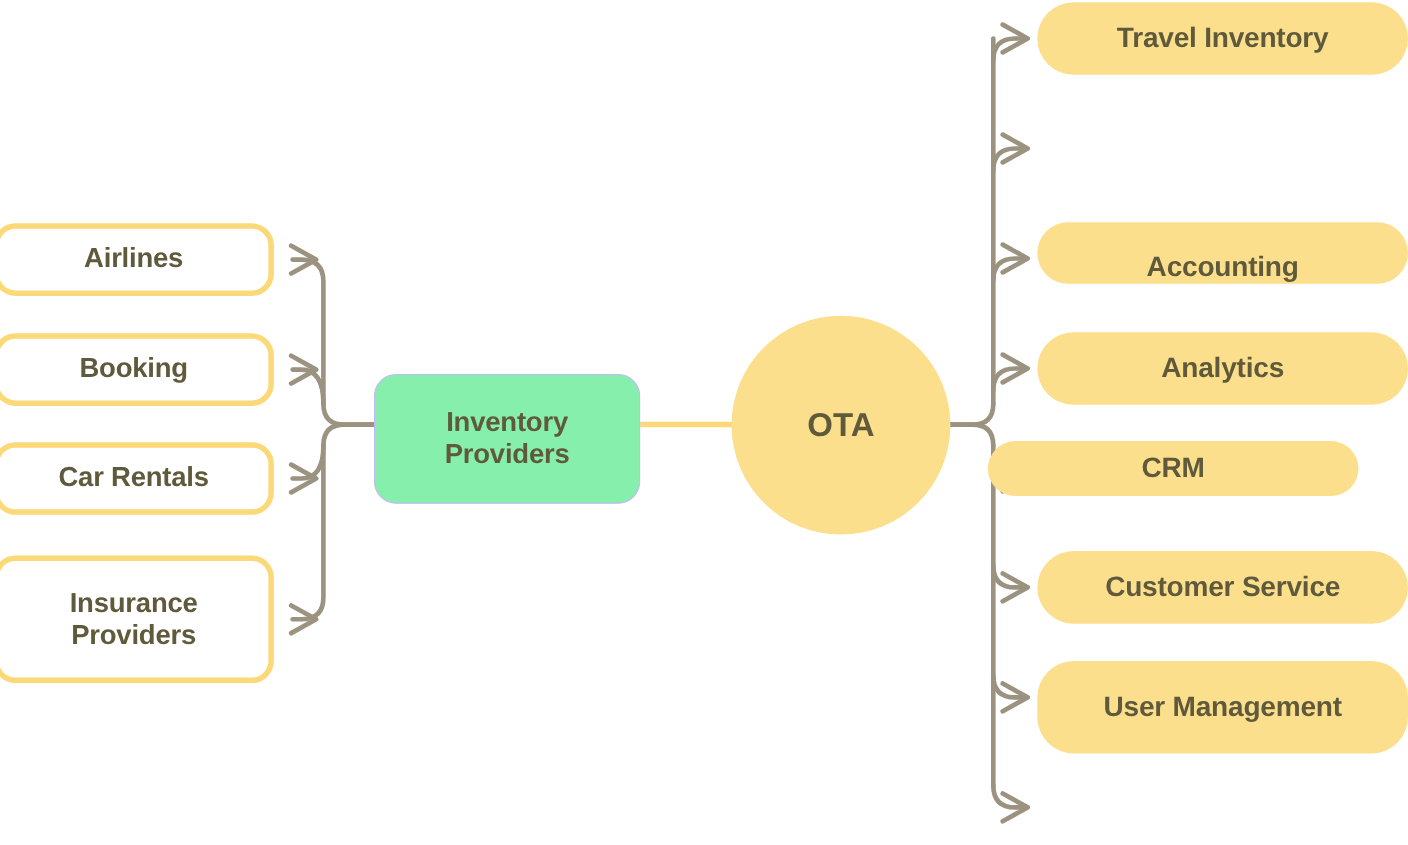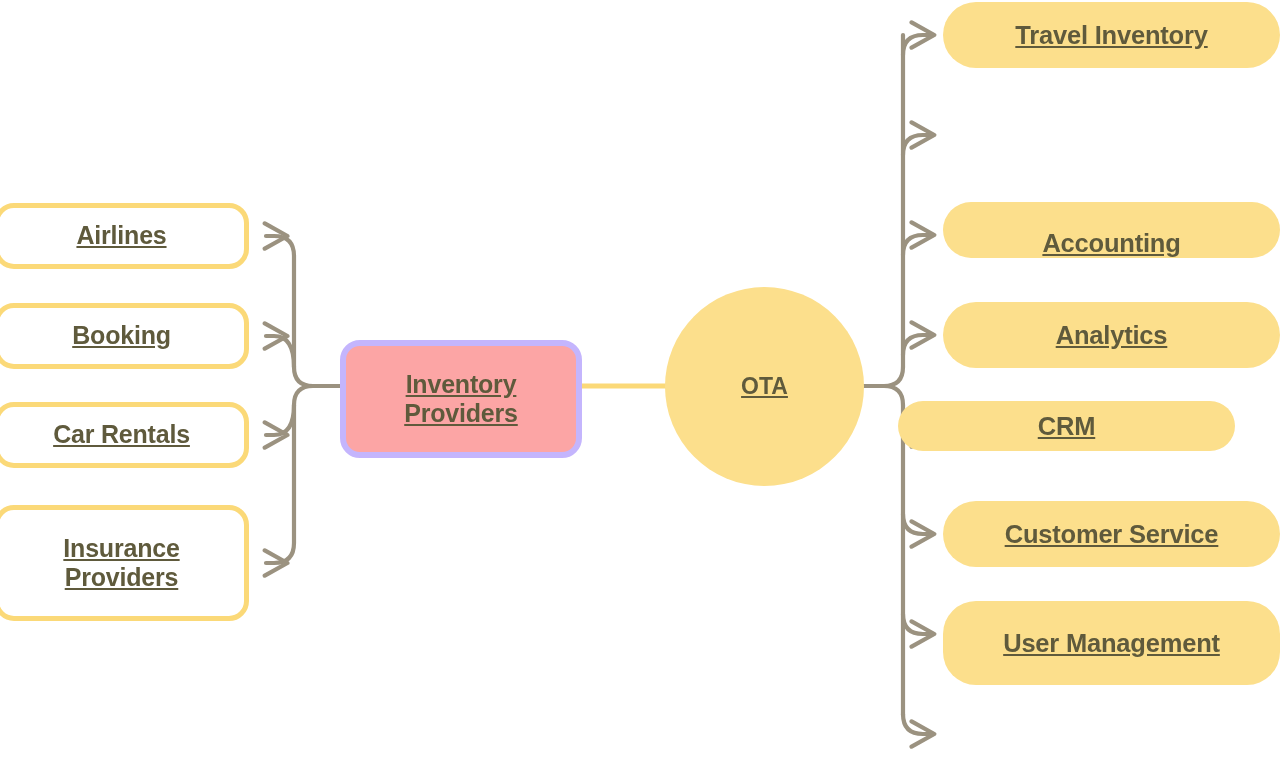--- a/index.html
+++ b/index.html
@@ -33,47 +33,46 @@
     box-sizing: border-box;
     display: flex;
     align-items: center;
     justify-content: center;
     text-align: center;
     font-family: "Liberation Sans", sans-serif;
     font-weight: bold;
     color: #5f5a3c;
     line-height: 1.18;
     white-space: pre-line;
-    text-decoration: underline;
   }
   .node-left {
     background: #ffffff;
     border: 5px solid #fbd978;
     border-radius: 20px;
     font-size: 25px;
     letter-spacing: -0.2px;
   }
   .node-center {
-    background: #fca5a5;
-    border: 6px solid #c4b5fd;
+    background: #86efac;
+    border: 1px solid #c4b5fd;
     border-radius: 20px;
     font-size: 25px;
     letter-spacing: -0.2px;
   }
   .node-right {
     background: #fcdf8c;
     border: none;
     border-radius: 33px;
     font-size: 25.5px;
     letter-spacing: -0.2px;
   }
   .node-root {
     background: #fcdf8c;
     border-radius: 50%;
-    font-size: 23px;
+    font-size: 30px;
     letter-spacing: 0px;
     color: #5f5a3c;
   }
 </style>
 </head>
 <body>
 
 <div id="canvas">
 
   <svg id="connectors" viewBox="0 0 1280 768" xmlns="http://www.w3.org/2000/svg">

